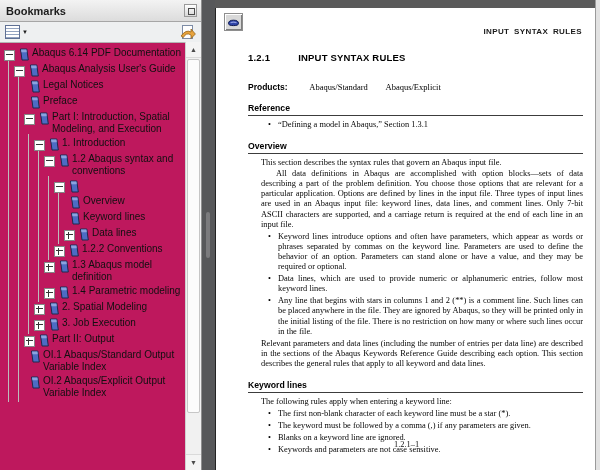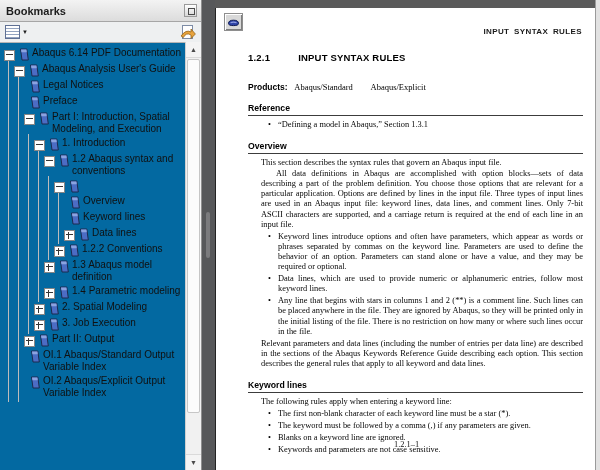--- a/index.html
+++ b/index.html
@@ -1,20 +1,20 @@
 <!DOCTYPE html>
 <html><head>
 <meta charset="utf-8">
 <style>
   html,body{margin:0;padding:0;}
   body{width:600px;height:470px;overflow:hidden;font-family:"Liberation Sans",sans-serif;background:#5a5a5a;}
   .app{display:flex;width:600px;height:470px;}
 
   
-  .panel{width:201px;flex:none;background:#0369a1;position:relative;display:flex;flex-direction:column;border-right:1px solid #8f8f8f;}
+  .panel{width:201px;flex:none;background:#be185d;position:relative;display:flex;flex-direction:column;border-right:1px solid #8f8f8f;}
   .panel-header{height:21px;flex:none;background:linear-gradient(#f3f3f3,#dcdcdc);border-bottom:1px solid #a6a6a6;display:flex;align-items:center;justify-content:space-between;padding:0 4px 0 6px;}
   .panel-title{font-size:11px;font-weight:bold;color:#1c1c1c;}
   .hide-btn{width:13px;height:13px;border:1px solid #9a9a9a;background:linear-gradient(#ffffff,#d8d8d8);padding:0;position:relative;cursor:pointer;}
   .hide-btn::before{content:"";position:absolute;left:3px;top:3px;width:5px;height:5px;border:1px solid #4a4a4a;}
   .panel-toolbar{height:20px;flex:none;background:#eef0f1;border-bottom:1px solid #b4b4b4;display:flex;align-items:center;justify-content:space-between;padding:0 5px;}
   .opt-group{display:flex;align-items:center;gap:2px;}
   .opt-box{width:13px;height:12px;border:1px solid #5f7094;background:repeating-linear-gradient(#ffffff 0px,#ffffff 2px,#93a4c0 2px,#93a4c0 3px);display:inline-block;}
   .caret{font-size:6px;color:#1e1e1e;line-height:6px;}
   .goto-ico{position:relative;width:16px;height:15px;display:inline-block;}
   .goto-ico .pg{position:absolute;left:2px;top:0;width:9px;height:12px;background:#fff;border:1px solid #7d8ca6;}
@@ -47,21 +47,21 @@
   .page{position:relative;width:calc(100% - 4px);height:462px;background:#ffffff;border-left:1px solid #232323;overflow:hidden;font-family:"Liberation Serif",serif;}
   .doc-sliver{position:absolute;right:0;top:0;bottom:0;width:4px;background:#e2e2e2;border-left:1px solid #9a9a9a;}
 
   .page-top{position:relative;height:30px;}
   .print-btn{position:absolute;left:8px;top:5px;width:19px;height:18px;background:#d9d9d9;border:1px solid #8e8e8e;box-shadow:inset 1px 1px 0 #ffffff, inset -1px -1px 0 #7e7e7e;padding:0;cursor:pointer;line-height:0;}
   .running-header{position:absolute;right:15px;top:19px;font-family:"Liberation Sans",sans-serif;font-size:8px;font-weight:bold;color:#1b1b1b;letter-spacing:0.4px;word-spacing:2px;}
 
   .content{padding:4px 14px 0 32px;}
   .doc-heading{display:flex;gap:28px;font-family:"Liberation Sans",sans-serif;font-size:9.5px;font-weight:bold;color:#000;margin-top:10px;letter-spacing:0.2px;}
   .products{margin-top:19px;font-size:8.5px;}
-  .products .lbl{font-family:"Liberation Sans",sans-serif;font-weight:bold;margin-right:5px;}
+  .products .lbl{font-family:"Liberation Sans",sans-serif;font-weight:bold;margin-right:20px;}
   .products .val{margin-right:16px;}
 
   .dsec{margin-top:11px;}
   .shead{font-family:"Liberation Sans",sans-serif;font-size:8.7px;font-weight:bold;color:#000;padding-bottom:2px;border-bottom:1px solid #3c3c3c;}
   .sbody{margin-left:13px;margin-top:4px;}
   .para{font-size:8.4px;line-height:10.1px;color:#060606;text-align:justify;margin:1px 0;}
   .para.fin{text-indent:15px;}
   .bul{font-size:8.4px;line-height:10.1px;color:#060606;text-align:justify;position:relative;padding-left:17px;margin:2px 0;}
   .bul::before{content:"\2022";position:absolute;left:7px;top:0;}
   .footer{position:absolute;left:0;right:0;top:432px;text-align:center;font-size:8.4px;color:#111;}

